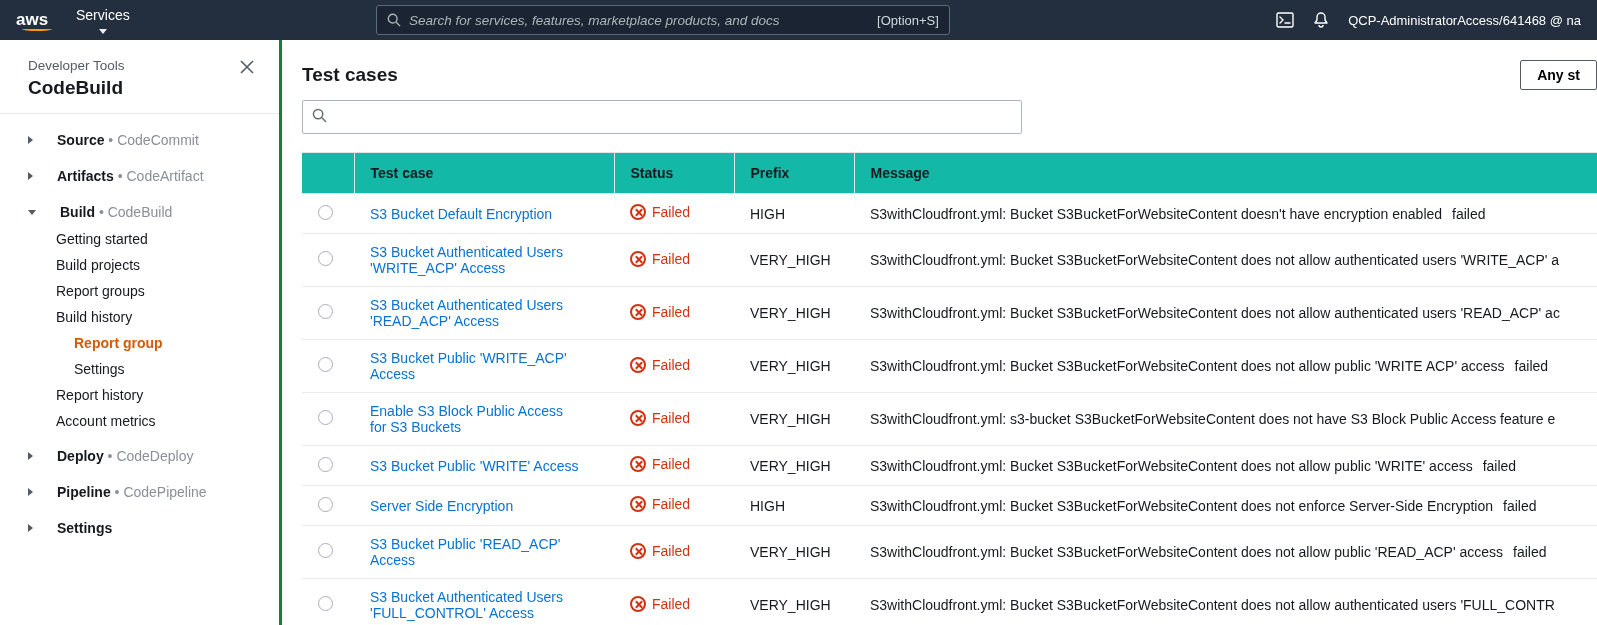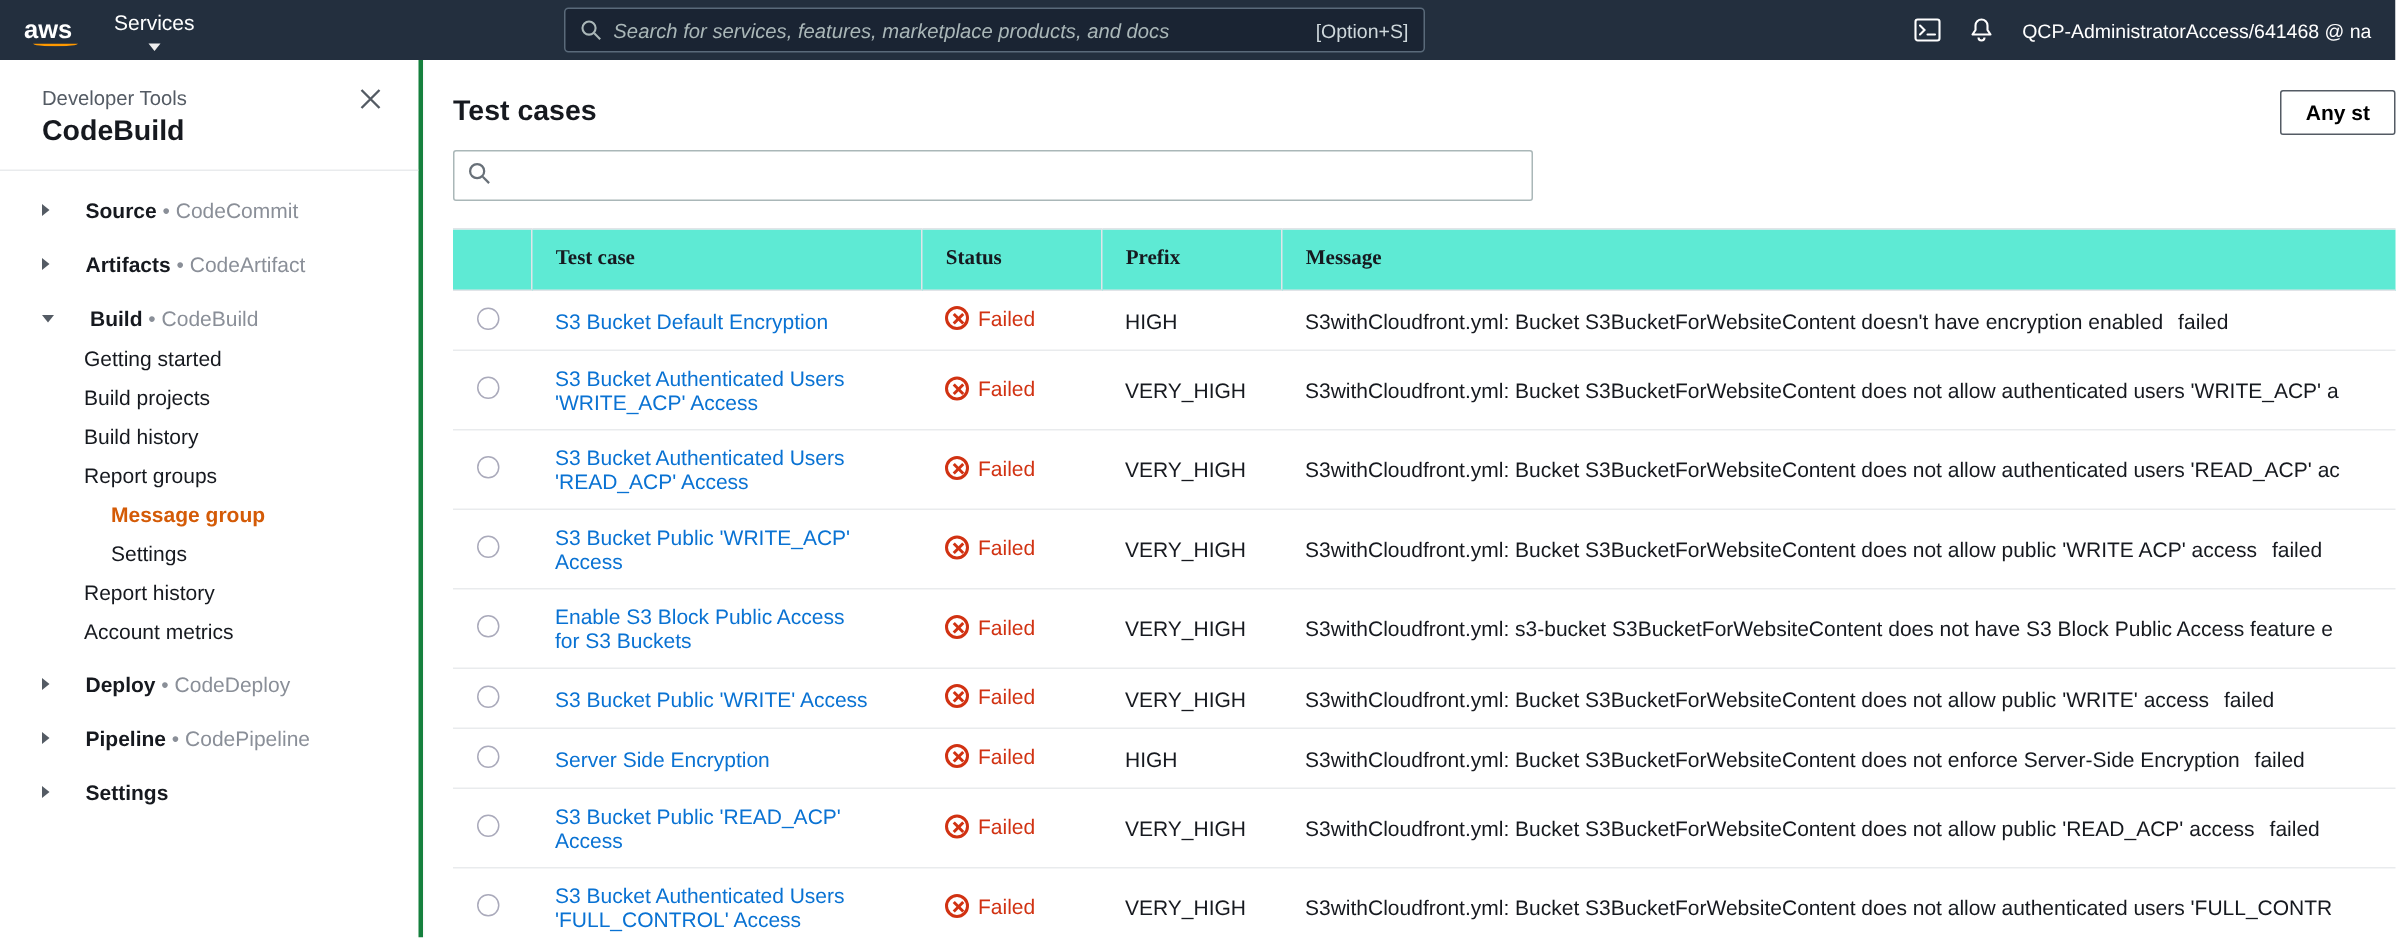--- a/index.html
+++ b/index.html
@@ -234,23 +234,22 @@
     border-collapse: collapse;
     border-top: 1px solid #e1e4e8;
   }
   table.testcases th {
     text-align: left;
     font-weight: 700;
     font-size: 14px;
     padding: 12px 16px;
     border-bottom: 1px solid #e1e4e8;
     border-left: 1px solid #e1e4e8;
-    background: #5eead4;
+    background: #14b8a6;
     white-space: nowrap;
-    font-family: Liberation Serif, serif;
   }
   table.testcases th:first-child { border-left: none; width: 52px; }
   table.testcases td {
     padding: 10px 16px;
     border-bottom: 1px solid #e9ebed;
     vertical-align: middle;
     font-size: 14px;
   }
   .sel-radio {
     width: 15px; height: 15px;
@@ -374,23 +373,23 @@
       <div class="nav-item">
         <span class="caret caret-down2"></span>
         <span>
           <span class="nav-label-main">Build</span>
           <span class="nav-sep"> • </span>
           <span class="nav-label-sub">CodeBuild</span>
         </span>
       </div>
       <div class="nav-sub">Getting started</div>
       <div class="nav-sub">Build projects</div>
+      <div class="nav-sub">Report groups</div>
       <div class="nav-sub">Build history</div>
-      <div class="nav-sub">Report groups</div>
-      <div class="nav-sub2 active">Message group</div>
+      <div class="nav-sub2 active">Report group</div>
       <div class="nav-sub2">Settings</div>
       <div class="nav-sub">Report history</div>
       <div class="nav-sub">Account metrics</div>
       <div class="nav-group-spacer"></div>
 
       <div class="nav-item">
         <span class="caret caret-right"></span>
         <span>
           <span class="nav-label-main">Deploy</span>
           <span class="nav-sep"> • </span>

